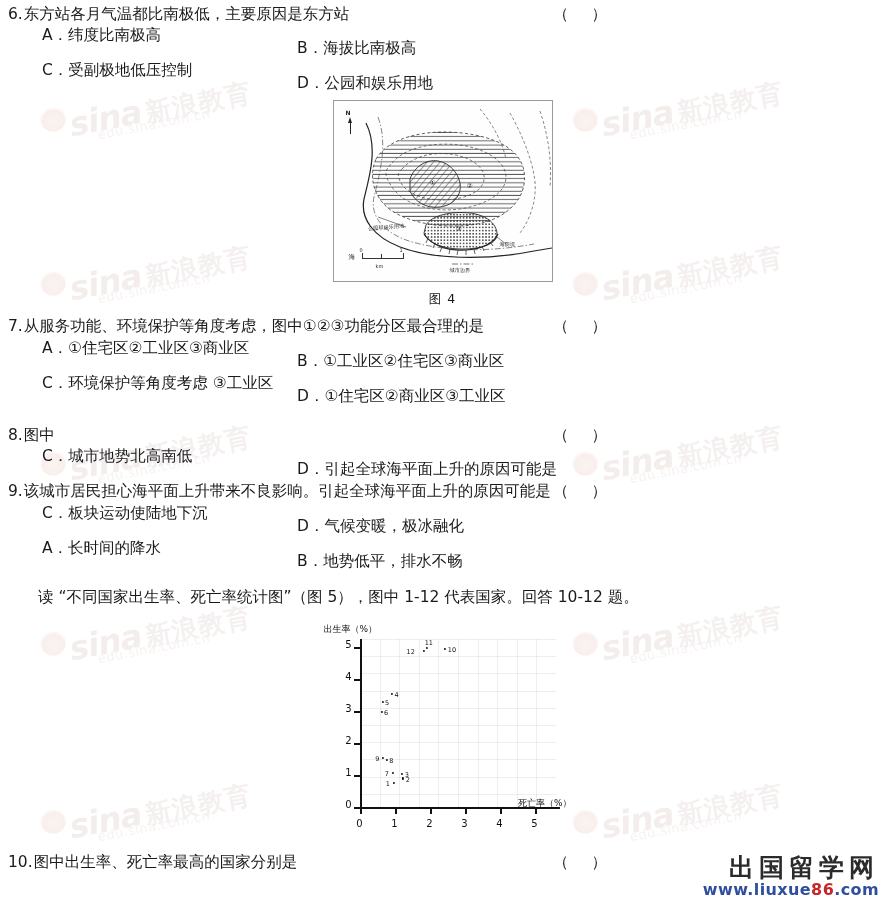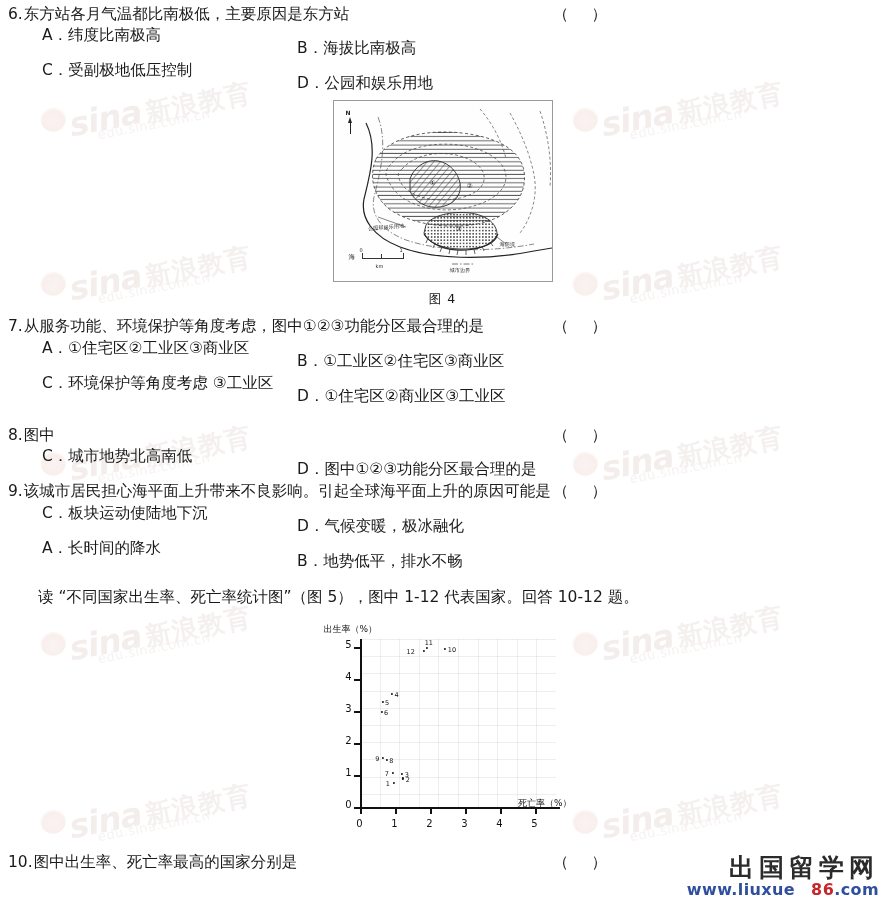--- a/index.html
+++ b/index.html
@@ -78,21 +78,21 @@
     letter-spacing: 5px;
     line-height: 1.05;
   }
   .wm-liuxue .lx-url {
     font-size: 16px;
     font-weight: bold;
     color: #2f4f9e;
     letter-spacing: 0.4px;
     line-height: 1.1;
   }
-  .wm-liuxue .lx-url .dig { color: #c7262b; margin-left: 16px; }
+  .wm-liuxue .lx-url .dig { color: #c7262b; }
 
   
   .content {
     position: relative;
     z-index: 2;
     padding: 4px 10px 0 8px;
   }
   .q {
     font-size: 15.5px;
     line-height: 1.32;
@@ -477,21 +477,21 @@
   </div>
 
   <div class="q" style="margin-top:18px;">
     <div class="q-stem">
       <span class="q-num">8.</span>
       <span class="q-text">图中</span>
       <span class="q-paren">（    ）</span>
     </div>
     <div class="opts">
       <span class="opt-a">C．城市地势北高南低</span>
-      <span class="opt-b">D．图中①②③功能分区最合理的是</span>
+      <span class="opt-b">D．引起全球海平面上升的原因可能是</span>
     </div>
   </div>
 
   <div class="q" style="margin-top:1px;">
     <div class="q-stem">
       <span class="q-num">9.</span>
       <span class="q-text">该城市居民担心海平面上升带来不良影响。引起全球海平面上升的原因可能是</span>
       <span class="q-paren">（    ）</span>
     </div>
     <div class="opts">

